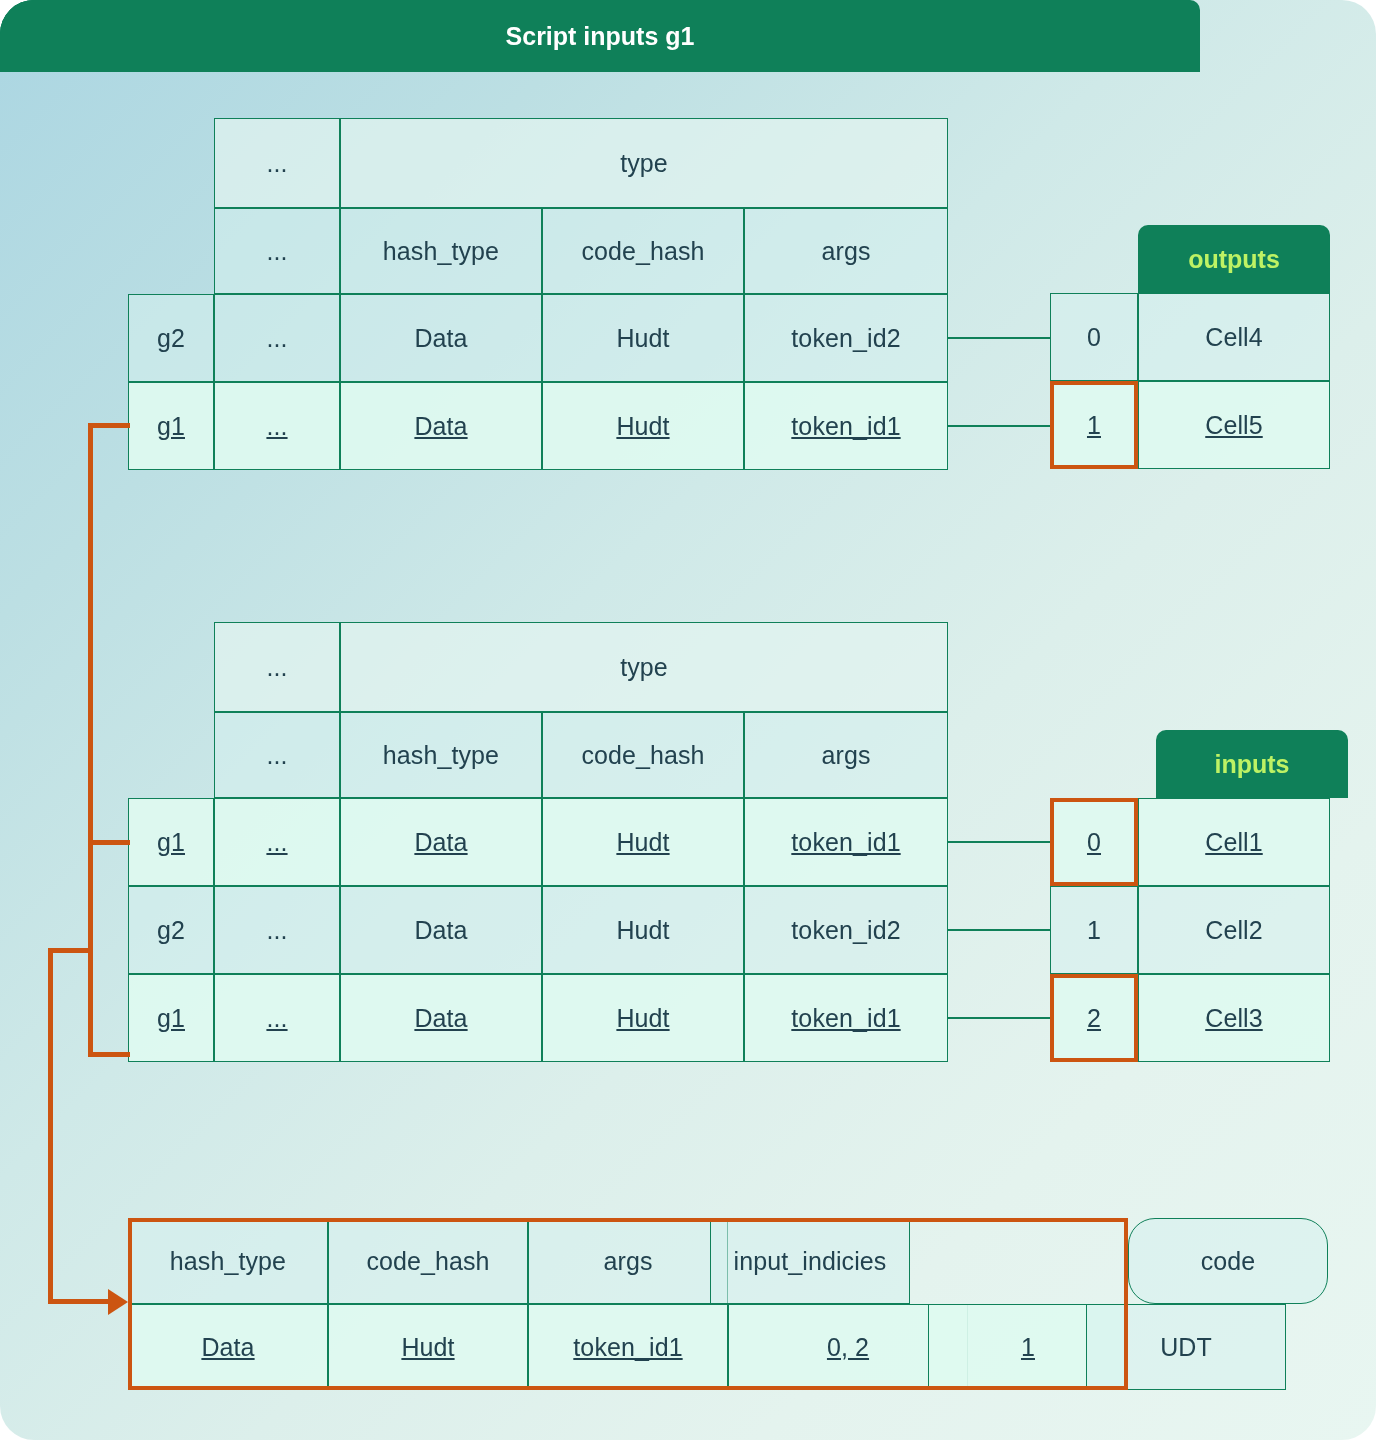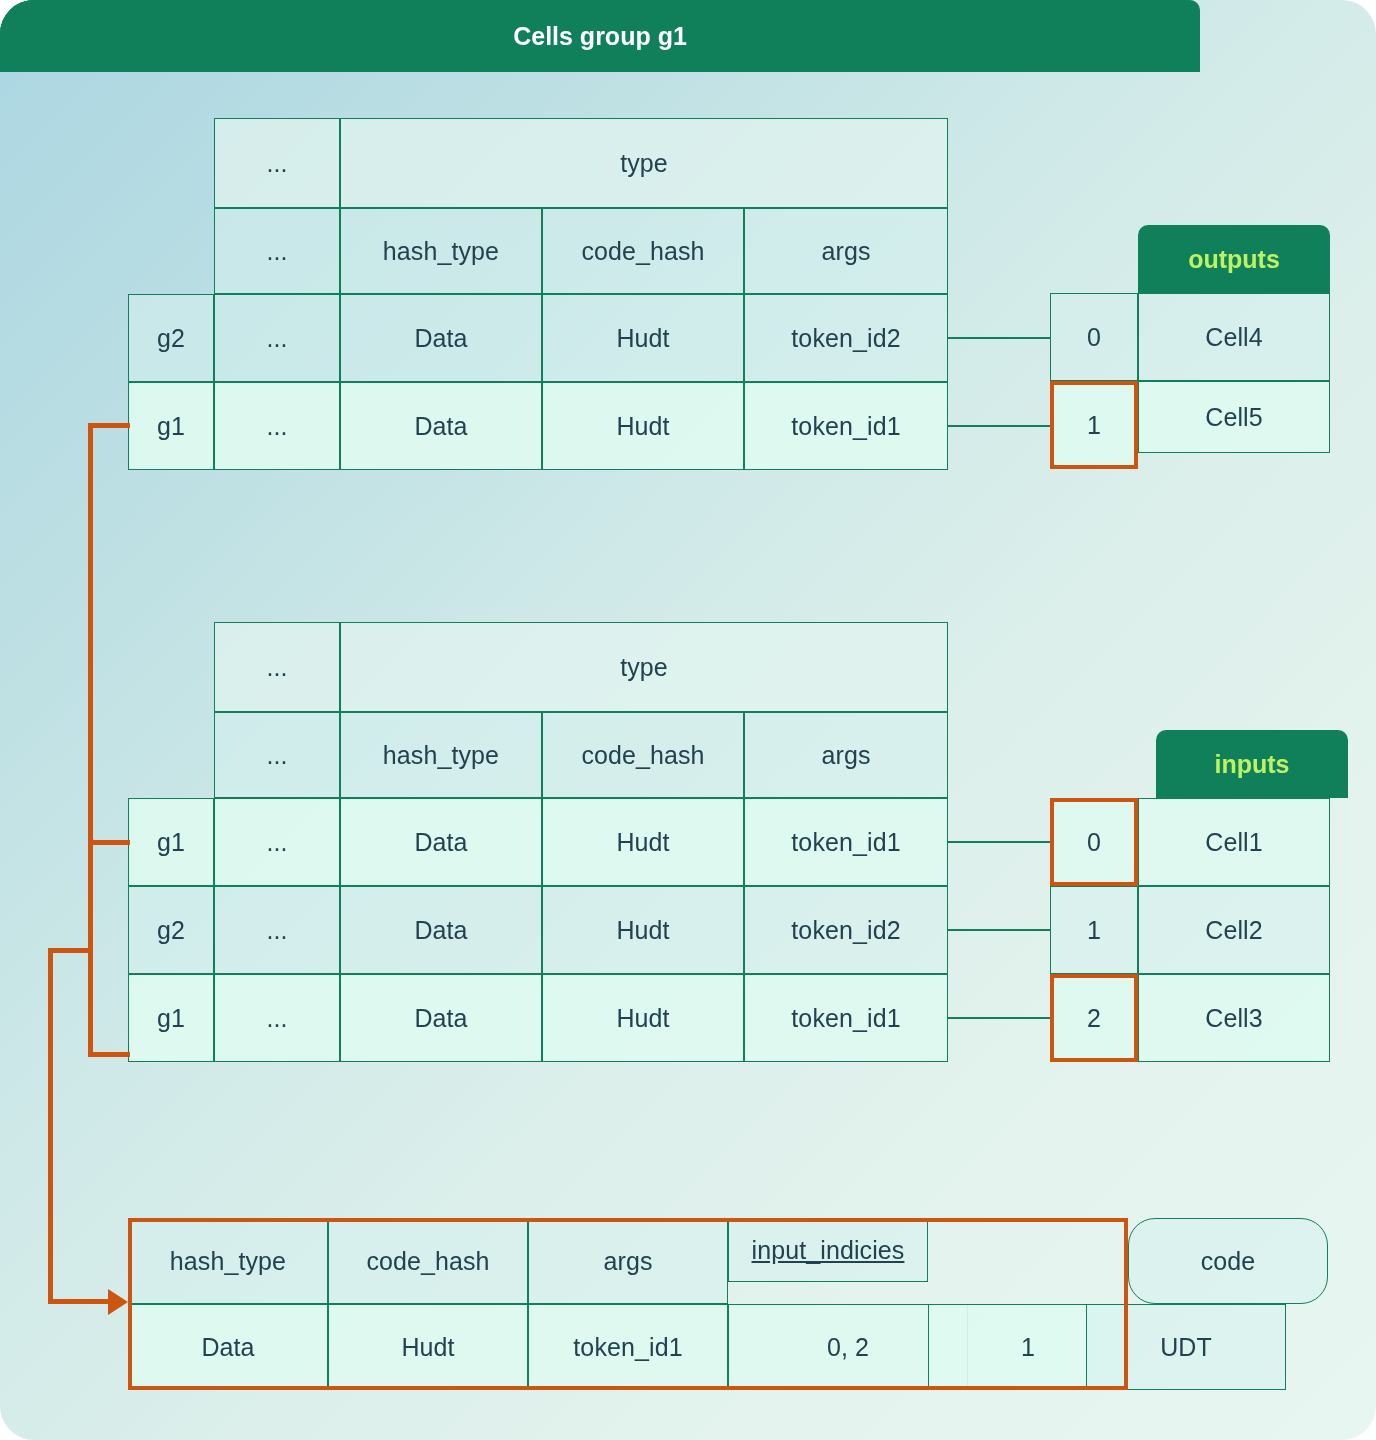--- a/index.html
+++ b/index.html
@@ -22,21 +22,21 @@
     border-radius:10px 10px 0 0;
   }
   .cell{
     position:absolute;
     box-sizing:border-box;
     border:1.6px solid #0f8059;
     display:flex;align-items:center;justify-content:center;
     color:#22424f;font-size:25px;
     letter-spacing:.1px;
   }
-  .fill-a{background:rgba(222,250,240,0.92);}      
+  .fill-a{background:rgba(222,250,240,0.92);text-decoration:underline;}      
   .fill-b{background:rgba(214,240,238,0.55);}      
   .fill-h{background:rgba(226,244,240,0.72);}      
 
   
   .sidehead{
     position:absolute;background:#0f8059;color:#bef264;
     font-weight:bold;font-size:25px;
     display:flex;align-items:center;justify-content:center;
     border-radius:10px 10px 0 0;
   }
@@ -84,21 +84,21 @@
   <div class="hline" style="left:948px;top:337px;width:102px;"></div>
   <div class="hline" style="left:948px;top:425px;width:102px;"></div>
 
   <div>
     <div class="sidehead" style="left:1138px;top:225px;width:192px;height:68px;">outputs</div>
 
     <div class="cell fill-b" style="left:1050px;top:293px;width:88px;height:88px;">0</div>
     <div class="cell fill-b" style="left:1138px;top:293px;width:192px;height:88px;">Cell4</div>
 
     <div class="cell fill-a" style="left:1050px;top:381px;width:88px;height:88px;">1</div>
-    <div class="cell fill-a" style="left:1138px;top:381px;width:192px;height:72px;">Cell5</div>
+    <div class="cell fill-a" style="left:1138px;top:381px;width:192px;height:88px;">Cell5</div>
 
     <div class="obox" style="left:1050px;top:381px;width:88px;height:88px;"></div>
   </div>
 
   <div class="tbl">
 
     <div class="thead" style="left:214px;top:554px;width:734px;height:68px;">Cells referenced in inputs</div>
 
     <div class="cell fill-h" style="left:214px;top:622px;width:126px;height:90px;">...</div>
     <div class="cell fill-h" style="left:340px;top:622px;width:608px;height:90px;">type</div>
@@ -142,26 +142,26 @@
 
     <div class="cell fill-a" style="left:1050px;top:974px;width:88px;height:88px;">2</div>
     <div class="cell fill-a" style="left:1138px;top:974px;width:192px;height:88px;">Cell3</div>
 
     <div class="obox" style="left:1050px;top:798px;width:88px;height:88px;"></div>
     <div class="obox" style="left:1050px;top:974px;width:88px;height:88px;"></div>
   </div>
 
   <div class="tbl">
 
-    <div class="thead" style="left:128px;top:1146px;width:1200px;height:72px;">Cells group g1</div>
+    <div class="thead" style="left:128px;top:1146px;width:1200px;height:72px;">Script inputs g1</div>
 
     <div class="cell fill-b" style="left:128px;top:1218px;width:200px;height:86px;">hash_type</div>
     <div class="cell fill-b" style="left:328px;top:1218px;width:200px;height:86px;">code_hash</div>
     <div class="cell fill-b" style="left:528px;top:1218px;width:200px;height:86px;">args</div>
-    <div class="cell fill-b" style="left:728px;top:1218px;width:200px;height:64px;text-decoration:underline;">input_indicies</div>
+    <div class="cell fill-b" style="left:710px;top:1218px;width:200px;height:86px;">input_indicies</div>
     <div class="cell fill-b" style="left:1128px;top:1218px;width:200px;height:86px;border-radius:27px;">code</div>
 
     <div class="cell fill-a" style="left:128px;top:1304px;width:200px;height:86px;">Data</div>
     <div class="cell fill-a" style="left:328px;top:1304px;width:200px;height:86px;">Hudt</div>
     <div class="cell fill-a" style="left:528px;top:1304px;width:200px;height:86px;">token_id1</div>
     <div class="cell fill-a" style="left:728px;top:1304px;width:240px;height:86px;">0, 2</div>
     <div class="cell fill-a" style="left:928px;top:1304px;width:200px;height:86px;">1</div>
     <div class="cell fill-b" style="left:1086px;top:1304px;width:200px;height:86px;">UDT</div>
 
     <div class="obox" style="left:128px;top:1218px;width:1000px;height:172px;"></div>

